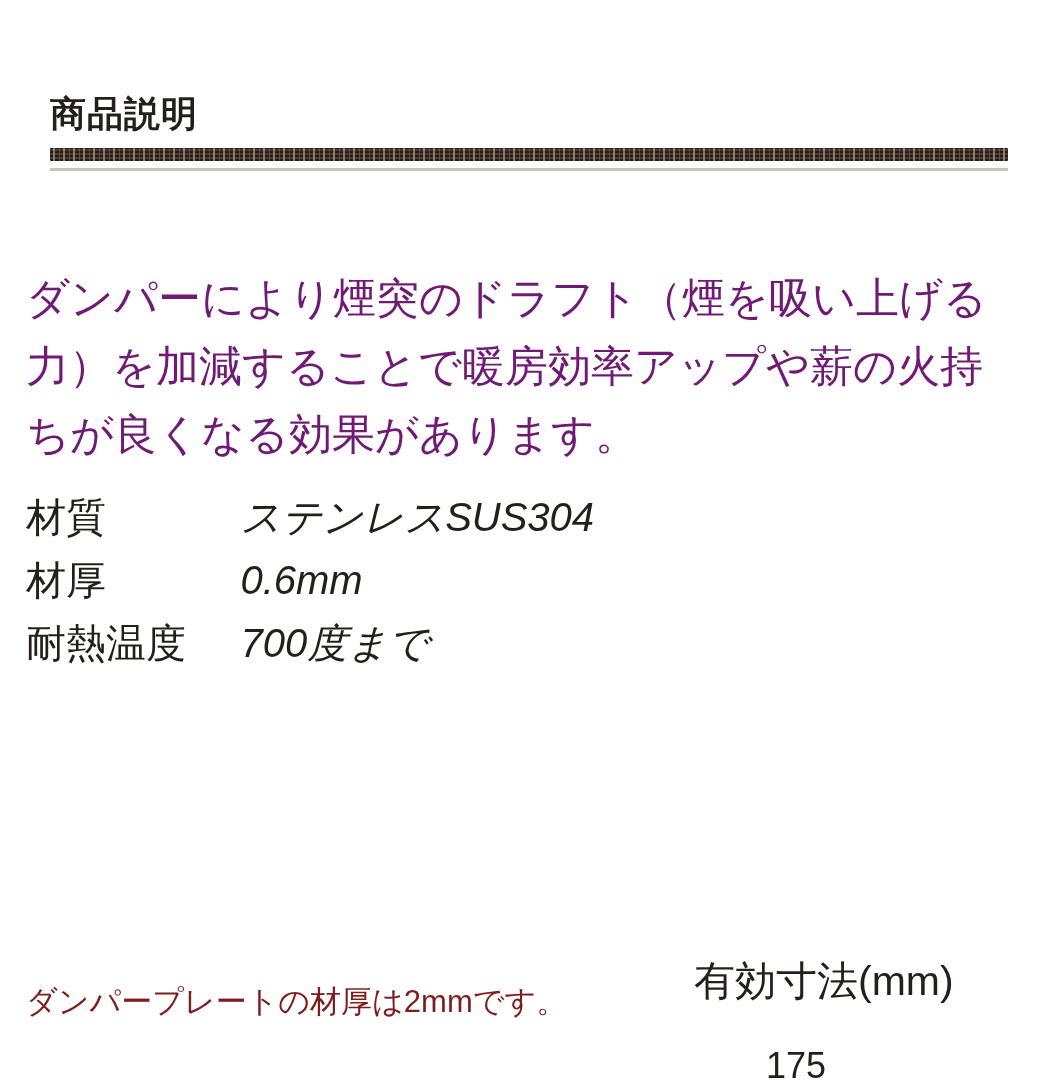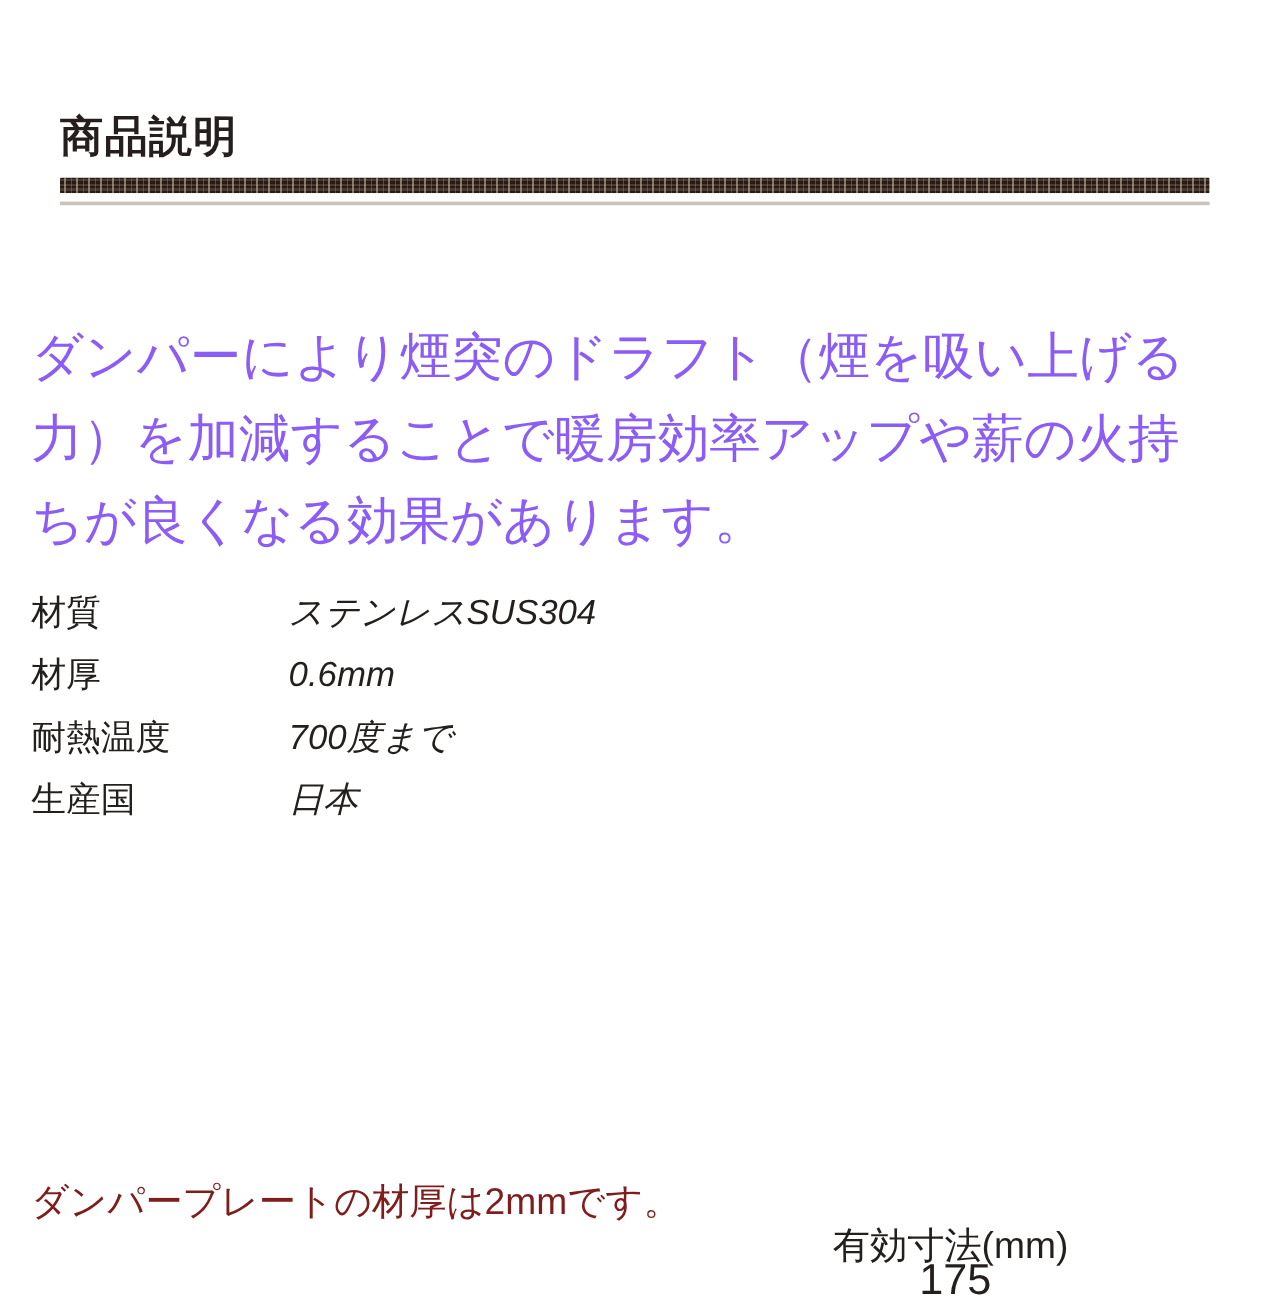--- a/index.html
+++ b/index.html
@@ -79,34 +79,34 @@
   }
 
   
   .lead {
     position: absolute;
     left: 26px;
     top: 222px;
     width: 1000px;
     font-size: 43px;
     line-height: 1.58;
-    color: #8b5cf6;
+    color: #701a75;
     letter-spacing: 0px;
   }
 
   
   .spec-table {
     position: absolute;
     left: 26px;
     top: 497px;
     width: 700px;
     border-collapse: collapse;
   }
   .spec-table tr td {
-    font-size: 29px;
+    font-size: 40px;
     line-height: 1.0;
     padding: 0 0 23px 0;
     vertical-align: top;
     color: #231f1c;
     white-space: nowrap;
   }
   .spec-table td.spec-key {
     width: 212px;
   }
   .spec-table td.spec-val {
@@ -131,22 +131,22 @@
     position: absolute;
     left: 26px;
     top: 952px;
     font-size: 31px;
     color: #7f1d1d;
     line-height: 1.2;
   }
   .dim-label {
     position: absolute;
     left: 694px;
-    top: 988px;
-    font-size: 31px;
+    top: 916px;
+    font-size: 41px;
     color: #231f1c;
     line-height: 1.2;
   }
   .dim-value {
     position: absolute;
     left: 766px;
     top: 1008px;
     font-size: 36px;
     color: #231f1c;
     line-height: 1.2;
@@ -173,24 +173,20 @@
         <td class="spec-val">ステンレスSUS304</td>
       </tr>
       <tr>
         <td class="spec-key">材厚</td>
         <td class="spec-val">0.6mm</td>
       </tr>
       <tr>
         <td class="spec-key">耐熱温度</td>
         <td class="spec-val">700度まで</td>
       </tr>
-      <tr>
-        <td class="spec-key">生産国</td>
-        <td class="spec-val">日本</td>
-      </tr>
     </tbody>
   </table>
 
 
   <p class="note">ダンパープレートの材厚は2mmです。</p>
 
   <p class="dim-label">有効寸法(mm)</p>
 
   <p class="dim-value">175</p>
 

